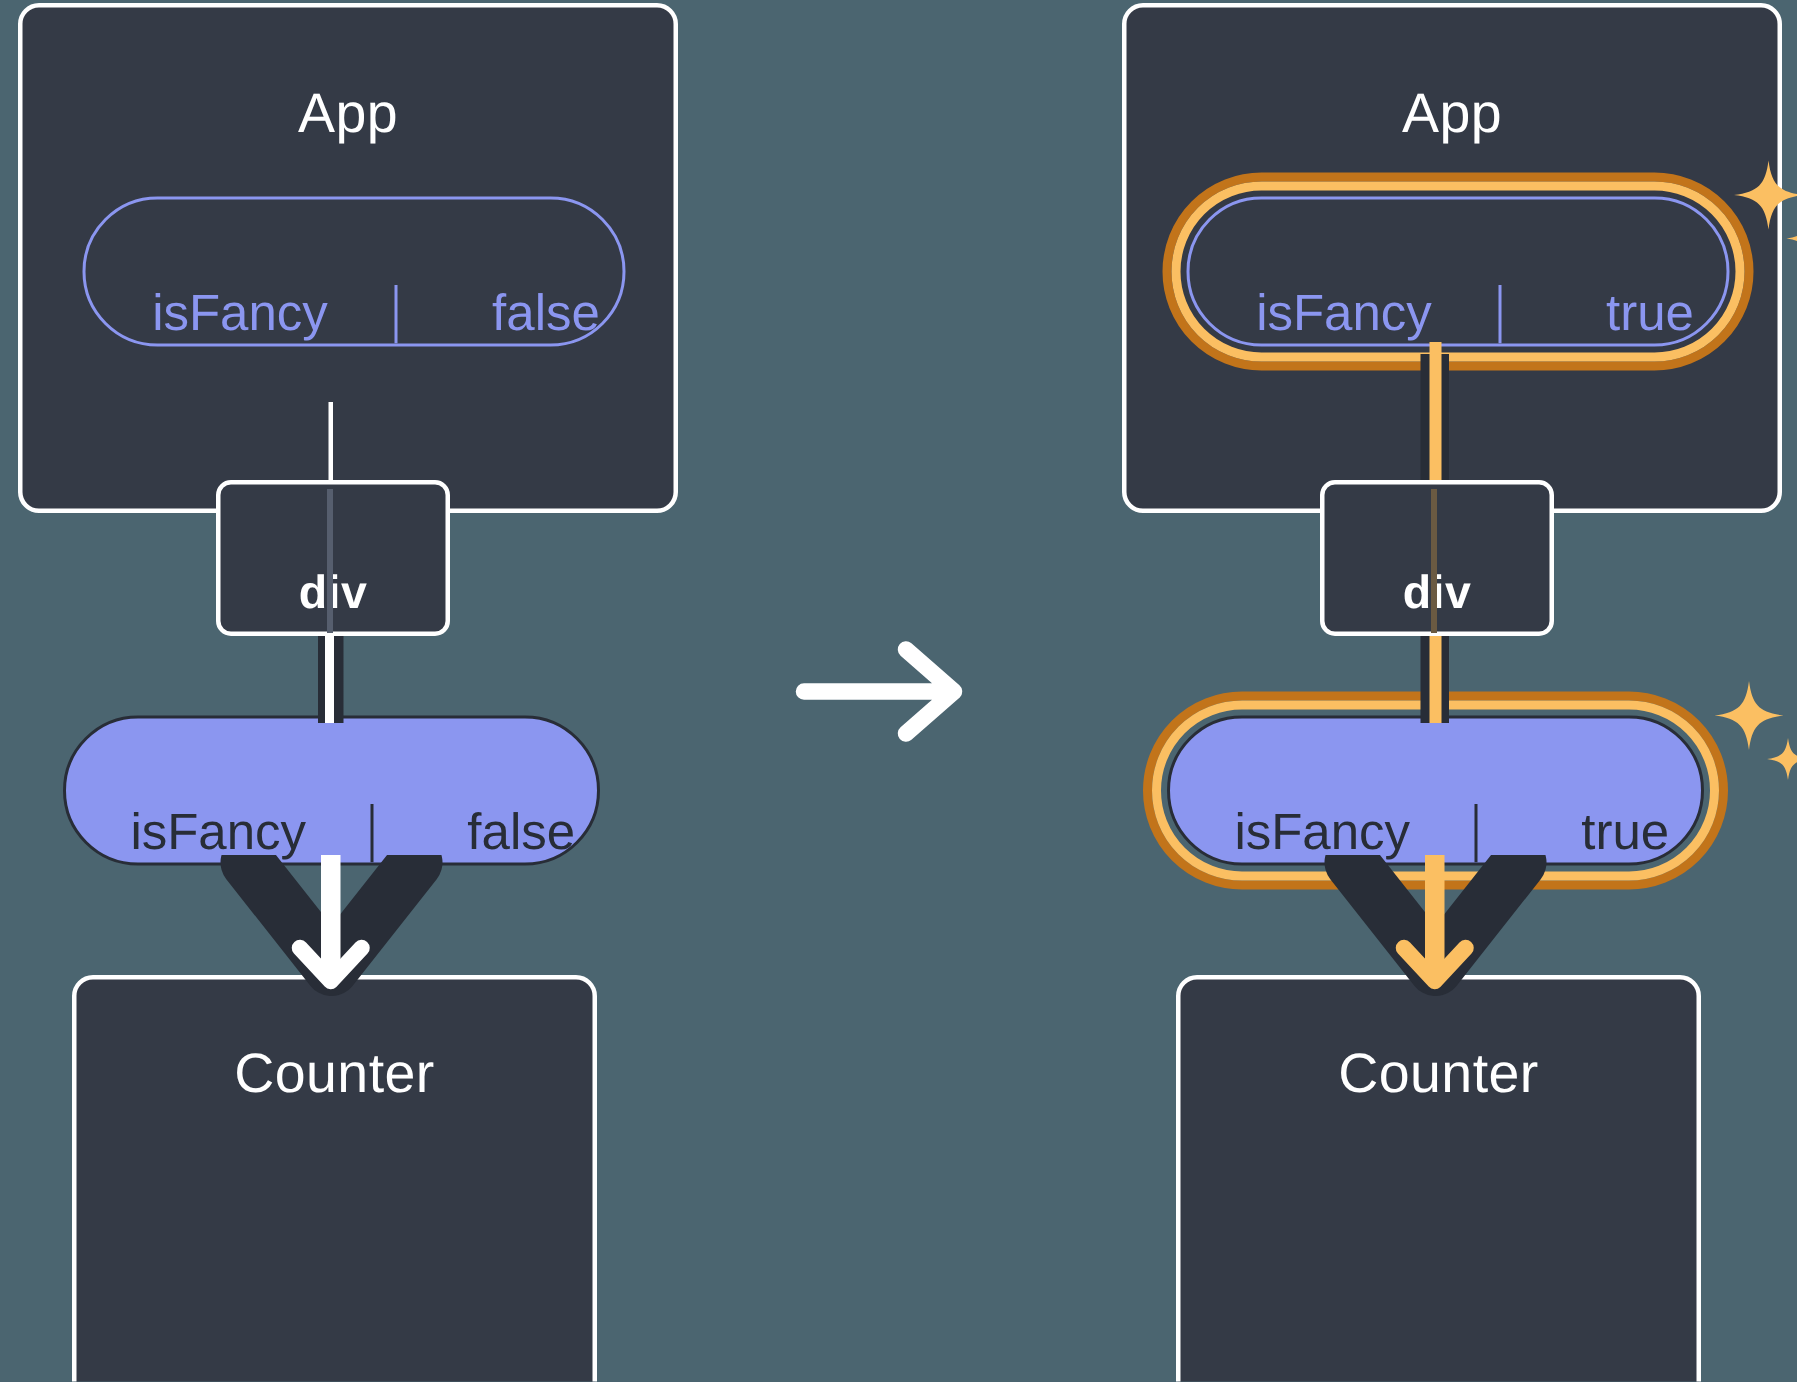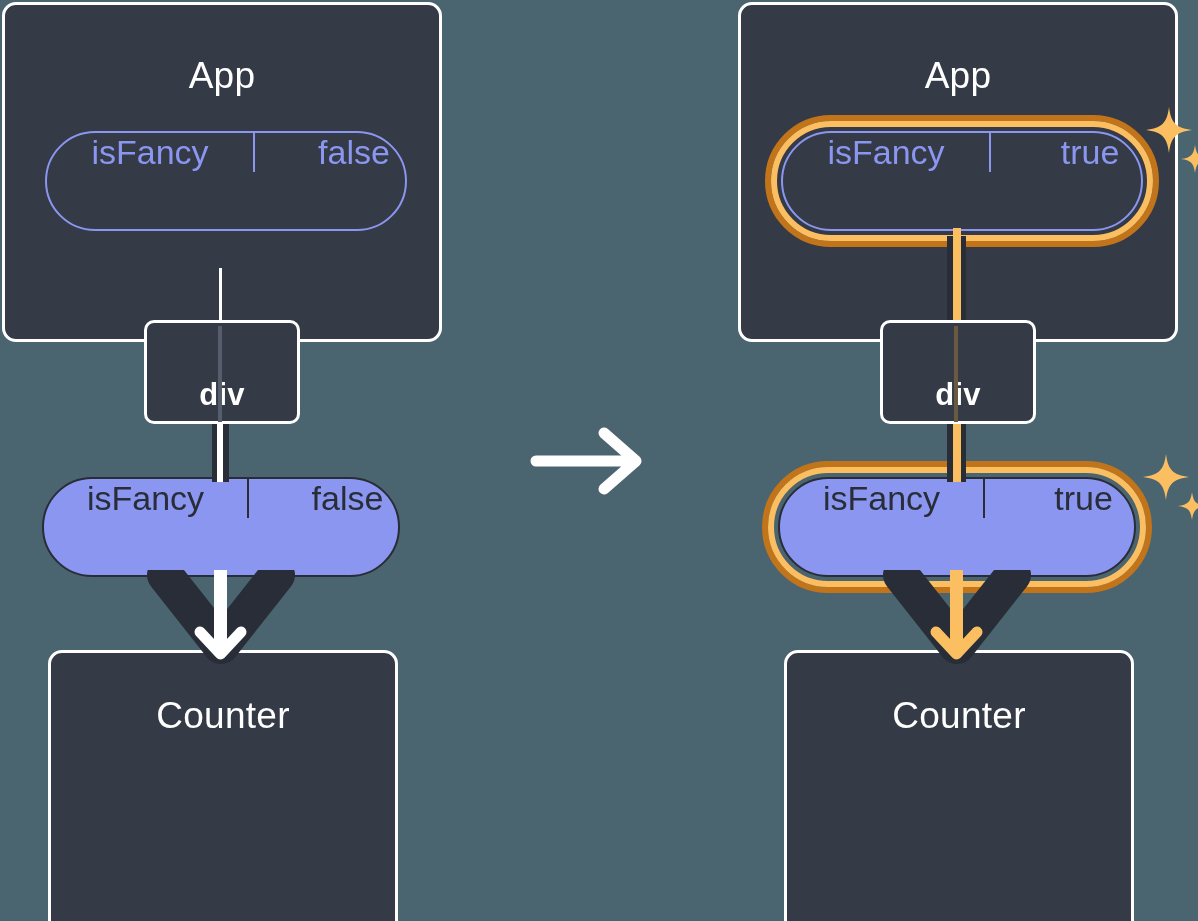--- a/index.html
+++ b/index.html
@@ -30,21 +30,21 @@
     position:absolute;
     left:0;right:0;
     text-align:center;
     color:#ffffff;
     font-size:37px;
     font-weight:400;
     letter-spacing:.3px;
   }
 
   
-  .card-app{width:440px;height:340px;left:2px;top:2px;}
+  .card-app{width:440px;height:340px;left:12px;top:2px;}
   .card-app .card-title{top:50px;}
 
   
   .card-div{
     width:156px;height:104px;
     left:144px;top:320px;
     border-radius:10px;
     border-width:3px;
     z-index:6;
   }
@@ -52,21 +52,21 @@
 
   
   .card-counter{width:350px;height:306px;left:48px;top:650px;}
   .card-counter .card-title{top:42px;}
 
   
   .pill{
     position:absolute;
     box-sizing:border-box;
     display:flex;
-    align-items:flex-start;
+    align-items:flex-end;
     border-radius:999px;
     overflow:hidden;
   }
   .pill .cell{
     display:flex;align-items:center;justify-content:center;
     font-size:34px;
     box-sizing:border-box;
   }
   .pill .cell-key{flex:0 0 auto;}
   .pill .cell-val{flex:1 1 auto;padding-left:48px;}

